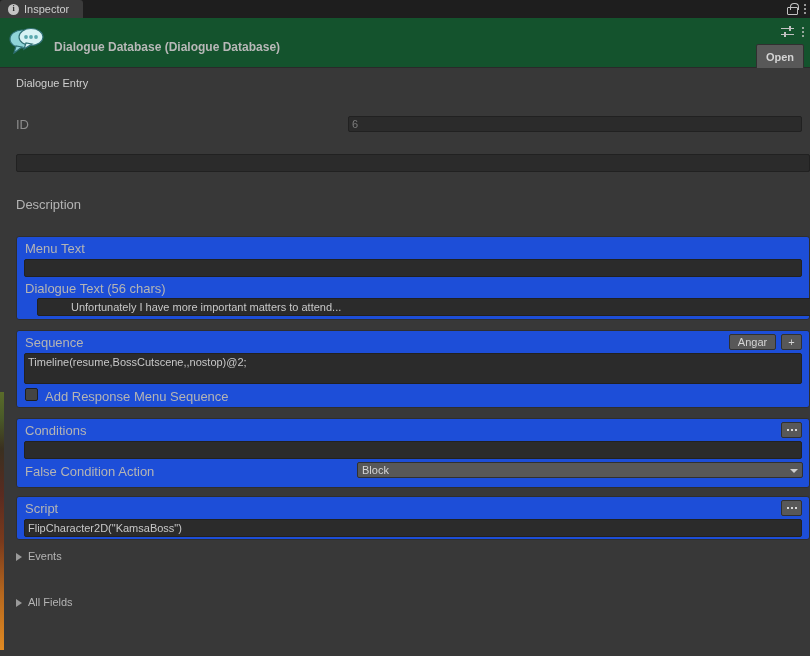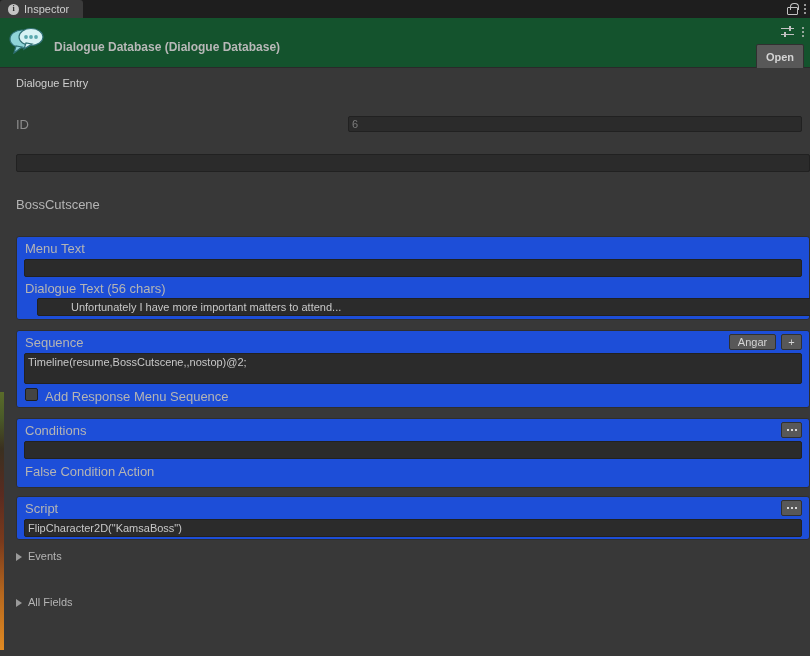--- a/index.html
+++ b/index.html
@@ -234,21 +234,21 @@
       <span class="lbl dim">ID</span>
       <span class="field dimtext" style="left:340px; top:2px; width:454px;">6</span>
     </div>
 
     <div class="row" style="top:46px;">
       <span class="lbl">Title</span>
       <span class="field" style="left:340px; top:2px; width:462px;"></span>
     </div>
 
     <div class="row" style="top:66px;">
-      <span class="lbl">BossCutscene</span>
+      <span class="lbl">Description</span>
     </div>
     <span class="field" style="left:8px; top:86px; width:794px; height:18px;"></span>
 
     <div class="row" style="top:106px;">
       <span class="lbl">Actor</span>
       <span class="popup" style="left:340px; top:1px; width:434px;">
         <span>Kamsa [3]</span>
         <i class="caret"></i>
       </span>
       <span class="swapbtn" style="left:782px; top:0px;">
@@ -290,20 +290,24 @@
       <span class="lbl" style="top:4px;">Conditions</span>
       <span class="smallbtn" style="right:7px; top:3px; width:21px;">
         <span class="dots3">
             <i></i>
             <i></i>
             <i></i>
           </span>
       </span>
       <span class="field" style="left:7px; top:22px; width:778px; height:18px;"></span>
       <span class="lbl" style="top:45px;">False Condition Action</span>
+      <span class="popup" style="left:340px; top:43px; width:446px;">
+        <span>Block</span>
+        <i class="caret"></i>
+      </span>
     </div>
 
     <div class="box" style="left:8px; top:428px; width:794px; height:44px;">
       <span class="lbl" style="top:4px;">Script</span>
       <span class="smallbtn" style="right:7px; top:3px; width:21px;">
         <span class="dots3">
             <i></i>
             <i></i>
             <i></i>
           </span>

